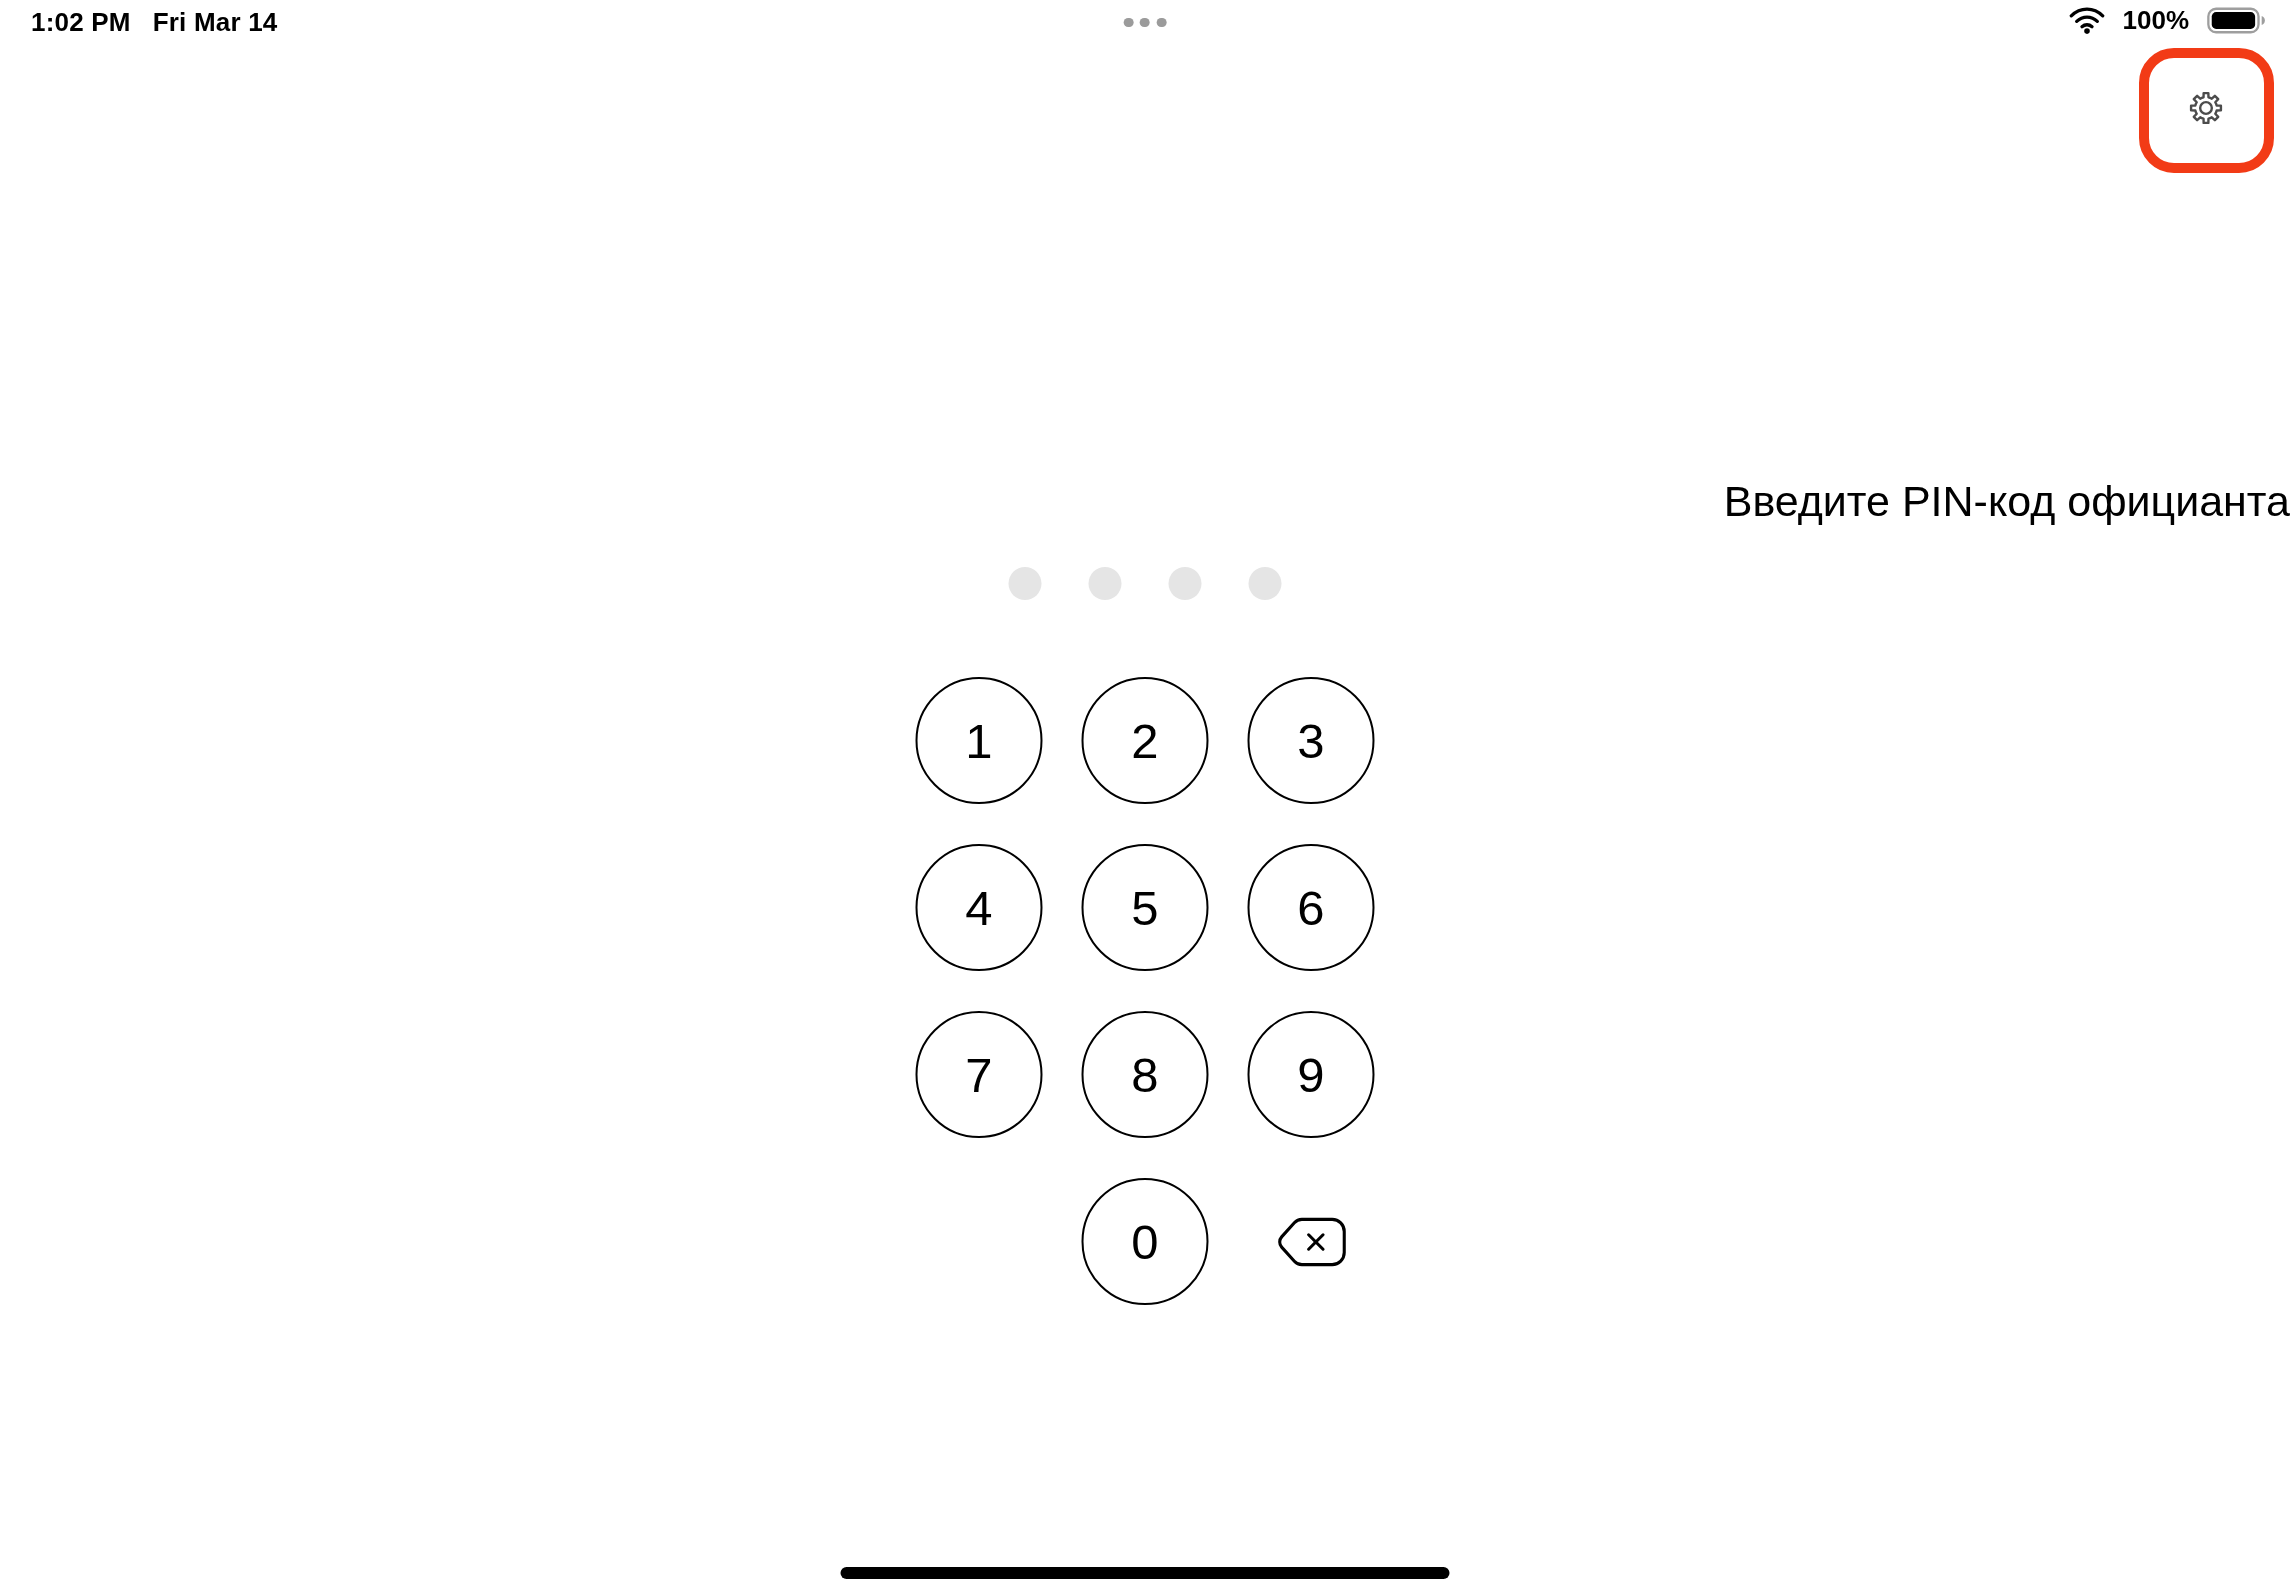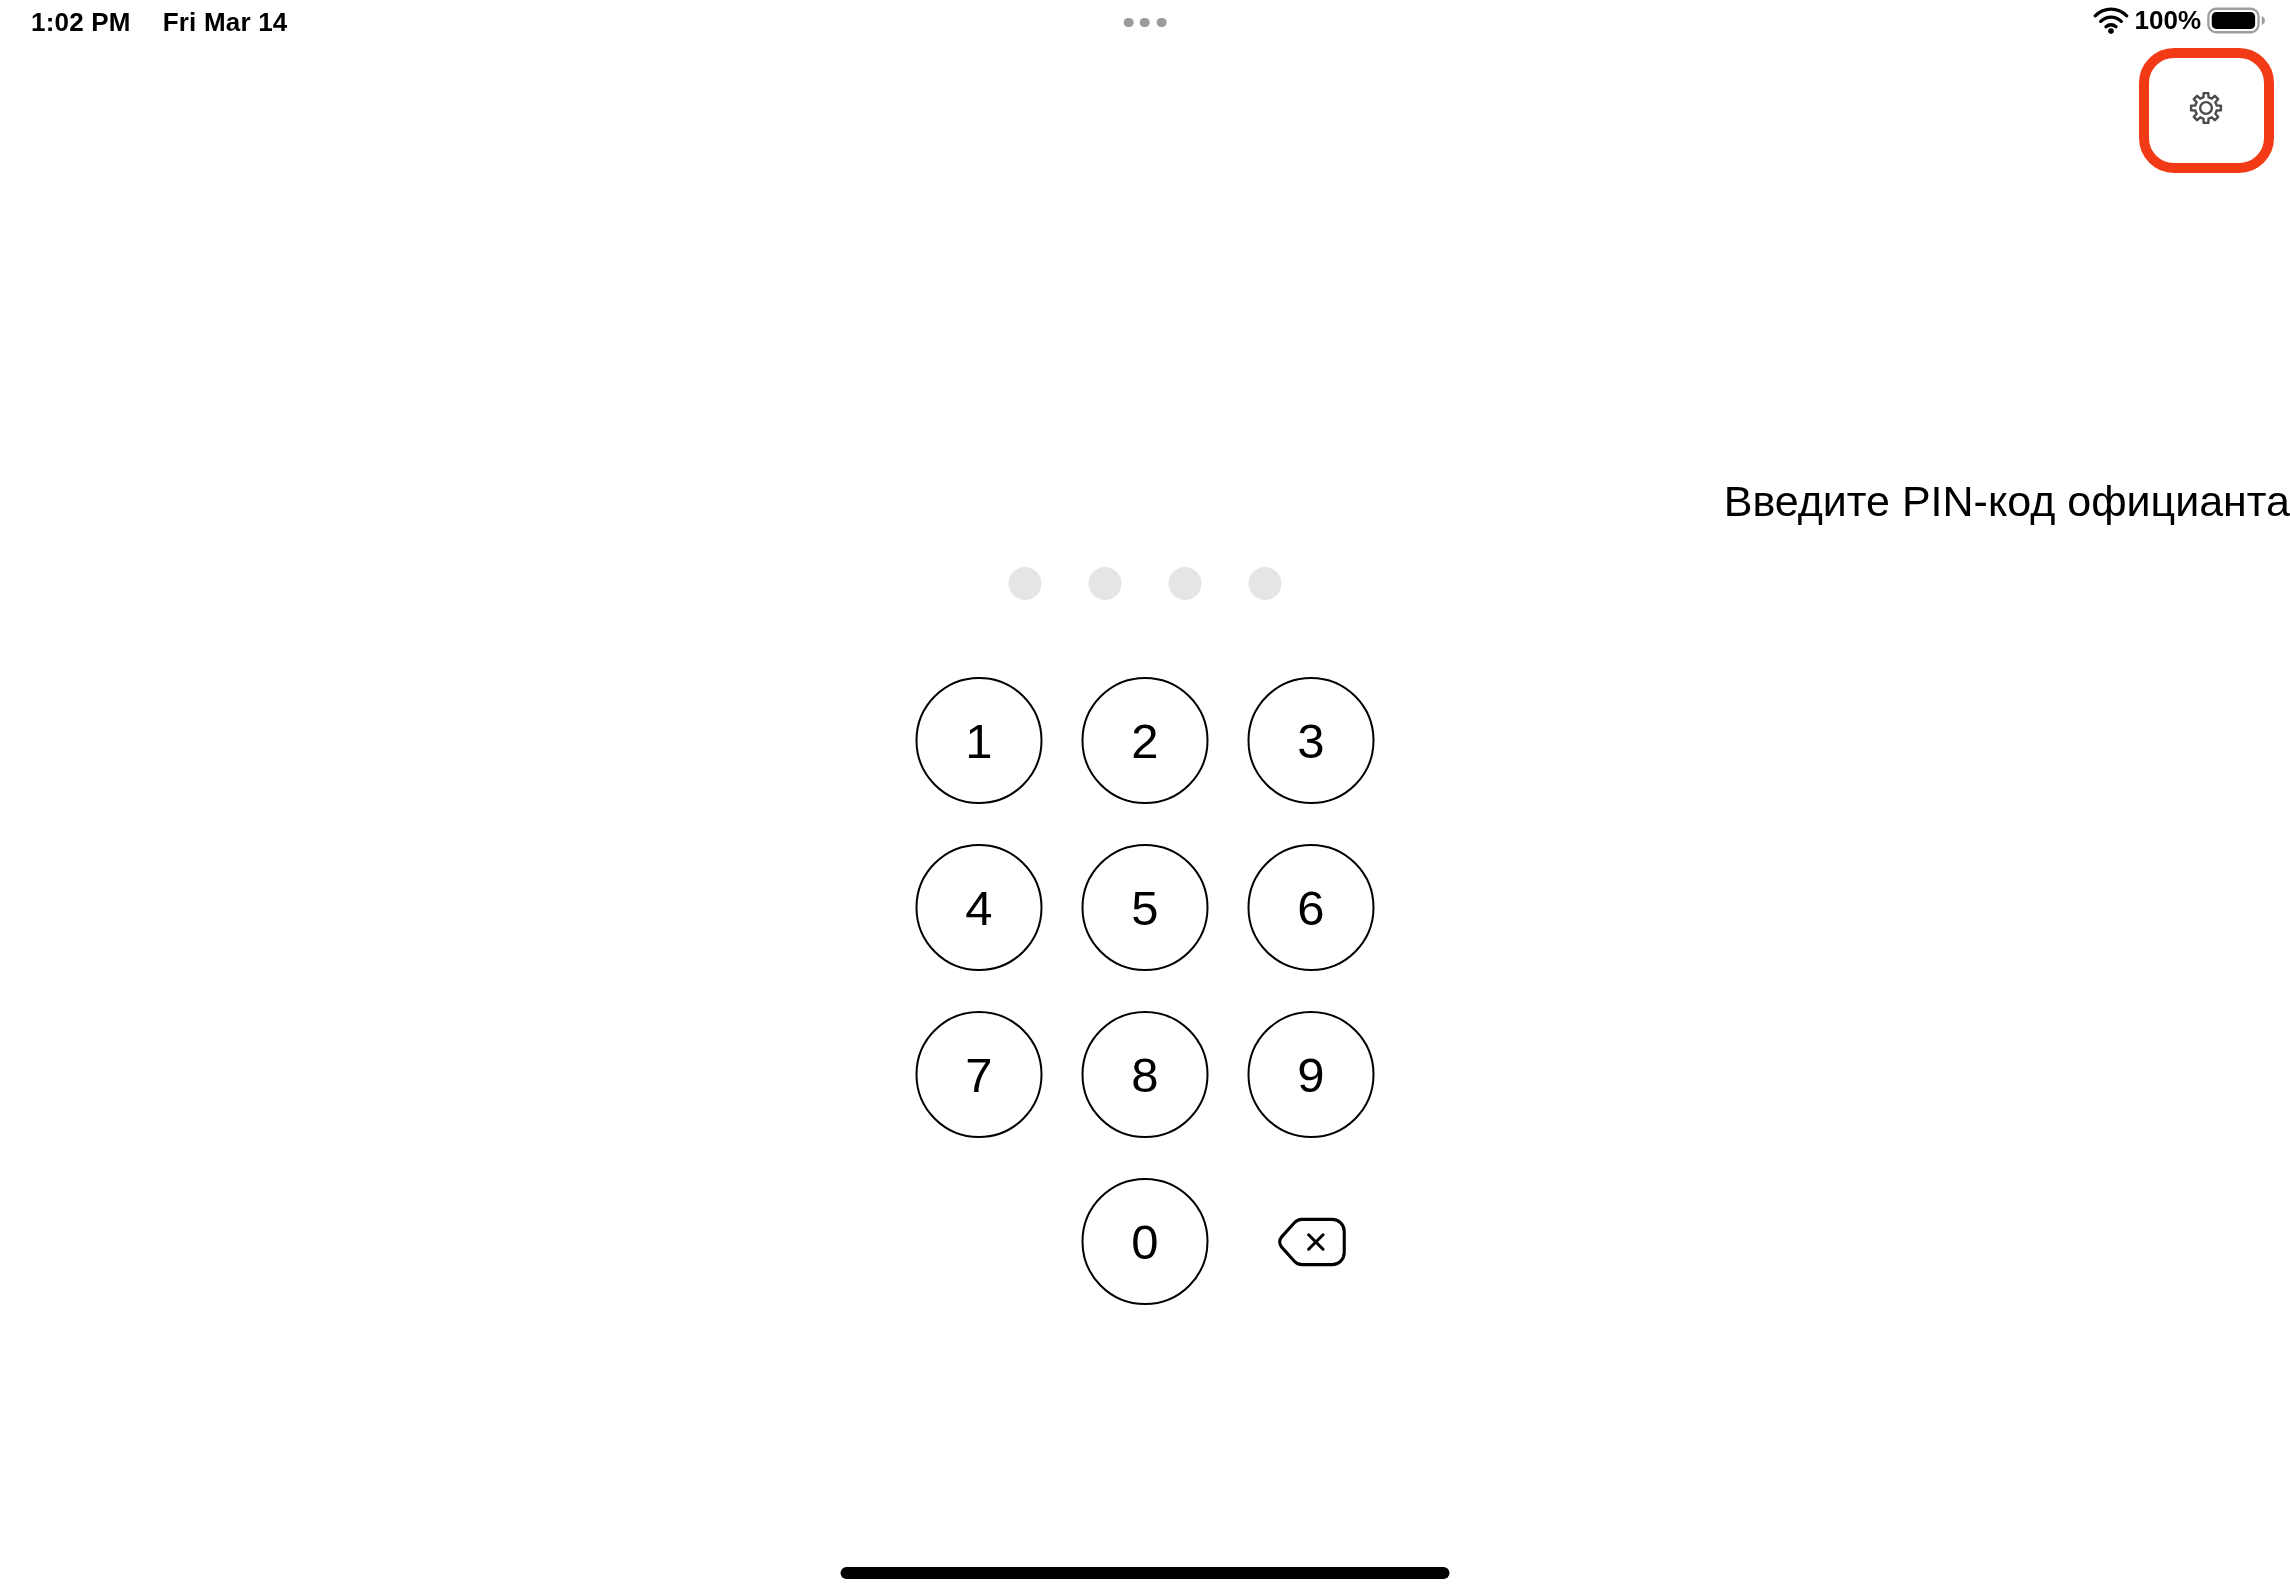--- a/index.html
+++ b/index.html
@@ -4,30 +4,30 @@
 <style>
   html,body{margin:0;padding:0;}
   body{
     width:2290px;height:1591px;position:relative;overflow:hidden;
     background:#ffffff;
     font-family:"Liberation Sans","DejaVu Sans",sans-serif;
     color:#000;
   }
   
   .status-left{
-    position:absolute;left:31px;top:7.8px;display:flex;gap:32px;
+    position:absolute;left:31px;top:7.8px;display:flex;gap:22px;
     font-size:26px;font-weight:600;line-height:29px;letter-spacing:0.2px;
   }
   .status-center{
     position:absolute;left:50%;top:17.5px;transform:translateX(-50%);
     display:flex;gap:6.8px;
   }
   .mt-dot{width:9.7px;height:9.7px;border-radius:50%;background:#9b9b9b;}
   .status-right{
-    position:absolute;right:23px;top:5.8px;display:flex;align-items:center;gap:6px;
+    position:absolute;right:23px;top:5.8px;display:flex;align-items:center;gap:18px;
     font-size:26px;font-weight:600;line-height:29px;
   }
   .status-right svg{display:block;}
   
   .settings-btn{
     position:absolute;left:2180px;top:83px;width:52px;height:52px;
     background:none;border:none;padding:0;cursor:pointer;
     display:flex;align-items:center;justify-content:center;
   }
   .annotation-box{

